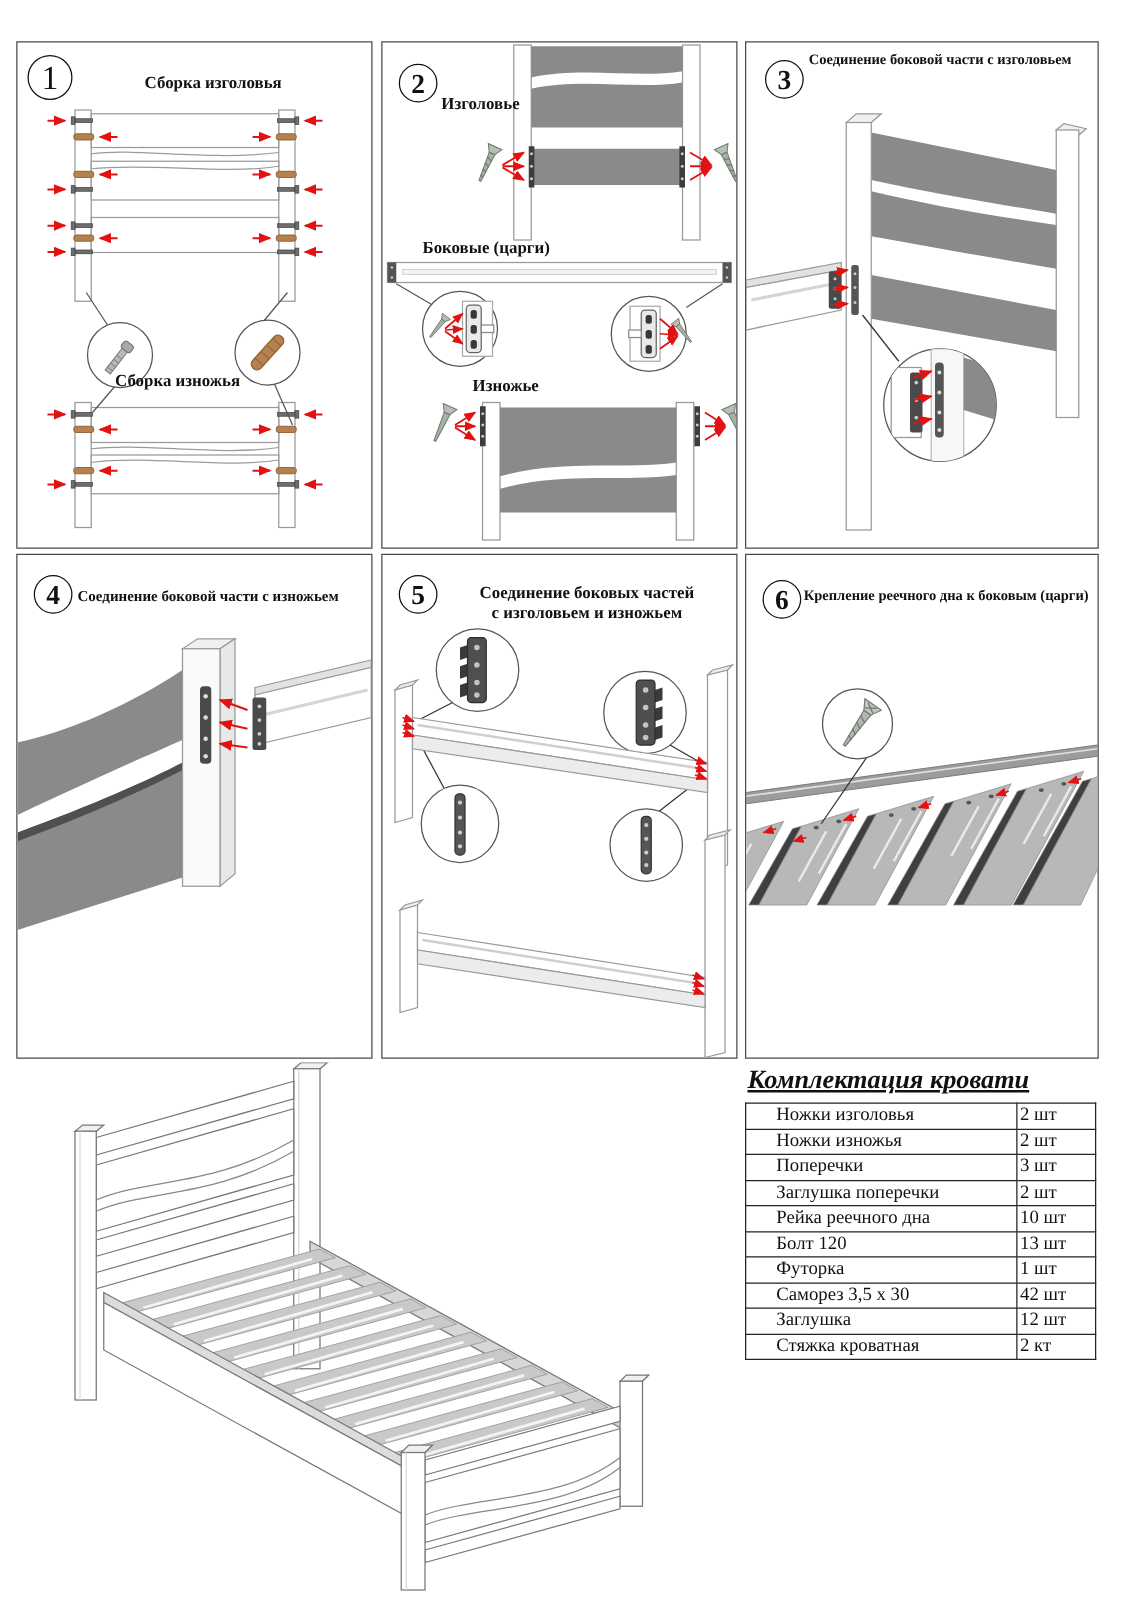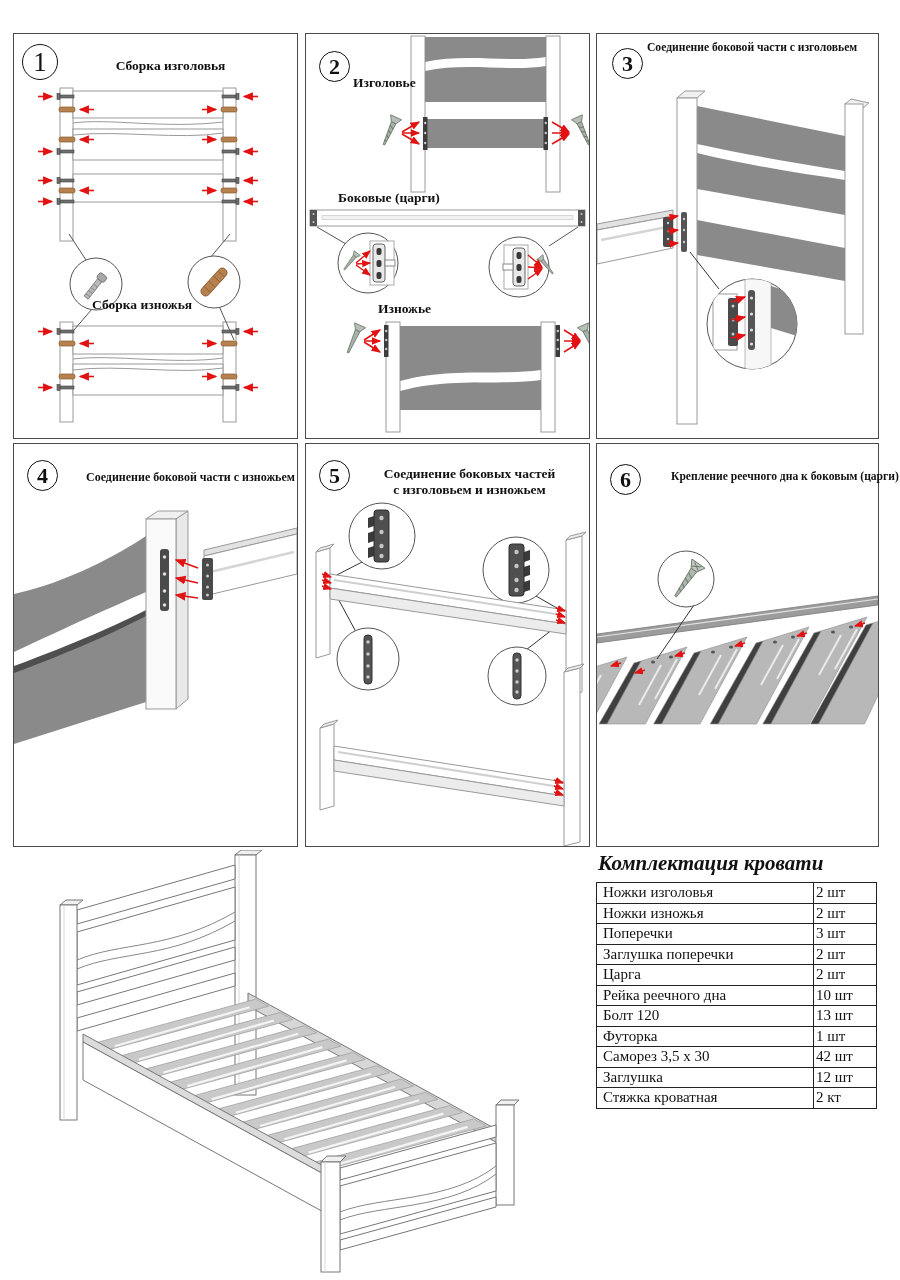--- a/index.html
+++ b/index.html
@@ -6,28 +6,28 @@
   #page{position:relative;width:900px;height:1280px;background:#fff;overflow:hidden;
         font-family:"Liberation Serif","DejaVu Serif",serif;color:#111;}
   .panel{position:absolute;border:1.6px solid #4a4a4a;background:#fff;}
   .panel svg{position:absolute;left:0;top:0;}
   .numc{position:absolute;border:1.8px solid #111;border-radius:50%;
         display:flex;align-items:center;justify-content:center;
         font-family:"Liberation Serif",serif;background:#fff;z-index:3;}
   .numc.big{width:34px;height:34px;font-size:27px;}
   .numc.small{width:29px;height:29px;font-size:22px;font-weight:bold;}
   .ptitle{position:absolute;font-weight:bold;z-index:3;line-height:1.2;}
-  .t13{font-size:13.5px;} .t12{font-size:12px;margin-left:24px;} .t11{font-size:11.6px;}
+  .t13{font-size:13.5px;} .t12{font-size:12px;} .t11{font-size:11.6px;}
   .center{text-align:center;}
   
   #parts-title{position:absolute;left:598px;top:851px;width:280px;
-        font-size:21px;font-weight:bold;font-style:italic;}
+        font-size:21px;font-weight:bold;font-style:italic;text-decoration:underline;}
   #parts-table{position:absolute;left:596px;top:882px;width:281px;
         border-collapse:collapse;font-size:15px;}
-  #parts-table td{border:1.5px solid #222;height:19.5px;padding:0 4px 0 6px;}
+  #parts-table td{border:1.5px solid #222;height:19.5px;padding:0 4px 0 24px;}
   #parts-table td.qty{width:58px;padding:0 2px;}
 </style>
 </head>
 <body>
 
 <div id="page">
 
   <div class="panel" style="left:13px;top:33px;width:283px;height:404px;">
     <div class="numc big" style="left:8px;top:10px;">
         <span>1</span>
@@ -483,21 +483,21 @@
         <line x1="248" y1="342" x2="257" y2="345" marker-end="url(#m5)"></line>
         <line x1="248" y1="348" x2="257" y2="351" marker-end="url(#m5)"></line>
       </g>
     </svg>
   </div>
 
   <div class="panel" style="left:596px;top:443px;width:281px;height:402px;">
     <div class="numc small" style="left:13px;top:20px;font-weight:bold;">
         <span>6</span>
       </div>
-    <div class="ptitle t11" style="left:46px;top:26px;width:230px;margin-left:28px;">Крепление реечного дна к боковым (царги)</div>
+    <div class="ptitle t11" style="left:46px;top:26px;width:230px;">Крепление реечного дна к боковым (царги)</div>
     <svg width="281" height="402" viewBox="0 0 281 402">
       <defs>
         <marker id="m6" markerWidth="8" markerHeight="7" refX="5.6" refY="2.6" orient="auto">
           <path d="M0,0L6.4,2.6L0,5.2Z" fill="#e31212"></path>
           </marker>
       </defs>
 
       <polygon points="0,190 281,152 281,161 0,199" fill="#9c9c9c" stroke="#7a7a7a" stroke-width="0.8"></polygon>
       <line x1="0" y1="193" x2="281" y2="155" stroke="#e3e3e3" stroke-width="1.2"></line>
 
@@ -573,24 +573,20 @@
       <tr>
           <td>Ножки изножья</td>
           <td class="qty">2 шт</td>
         </tr>
       <tr>
           <td>Поперечки</td>
           <td class="qty">3 шт</td>
         </tr>
       <tr>
           <td>Заглушка поперечки</td>
-          <td class="qty">2 шт</td>
-        </tr>
-      <tr>
-          <td>Царга</td>
           <td class="qty">2 шт</td>
         </tr>
       <tr>
           <td>Рейка реечного дна</td>
           <td class="qty">10 шт</td>
         </tr>
       <tr>
           <td>Болт 120</td>
           <td class="qty">13 шт</td>
         </tr>

